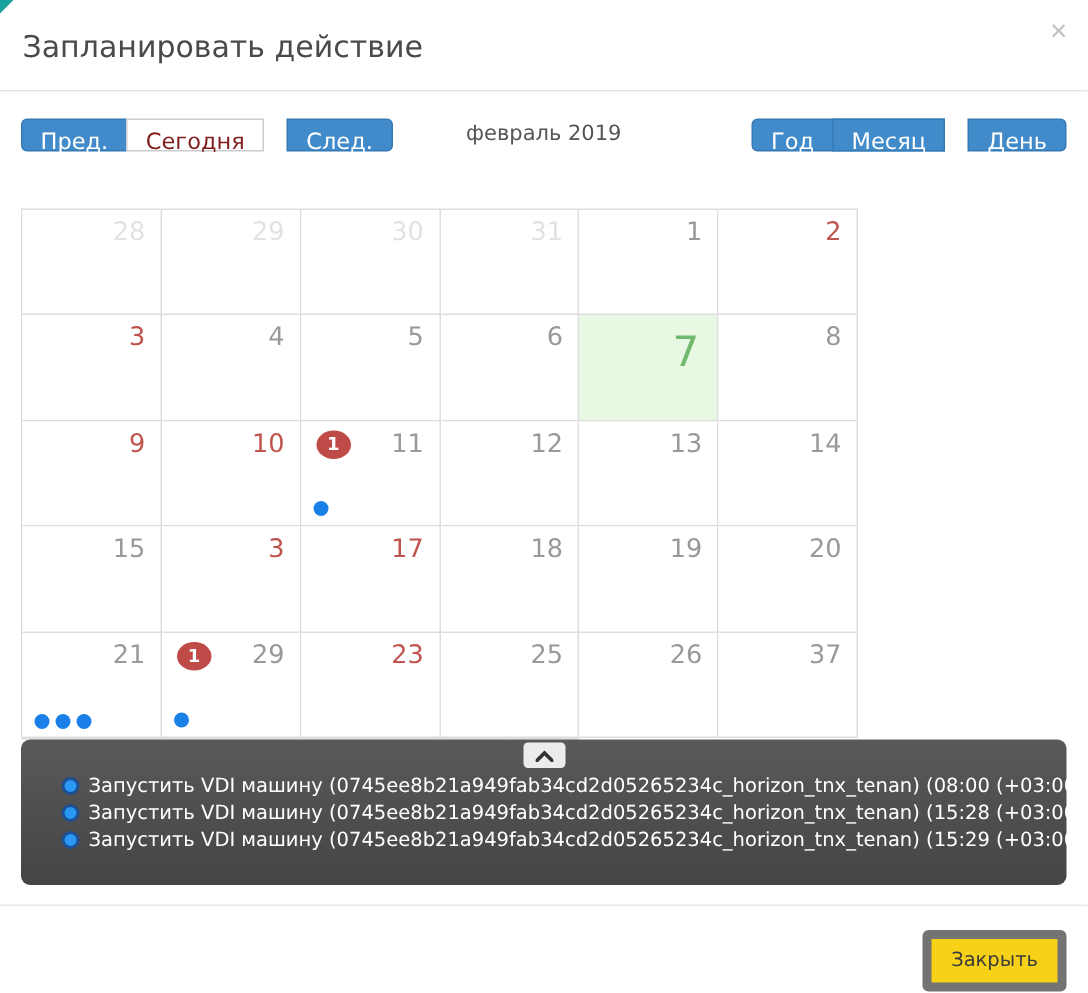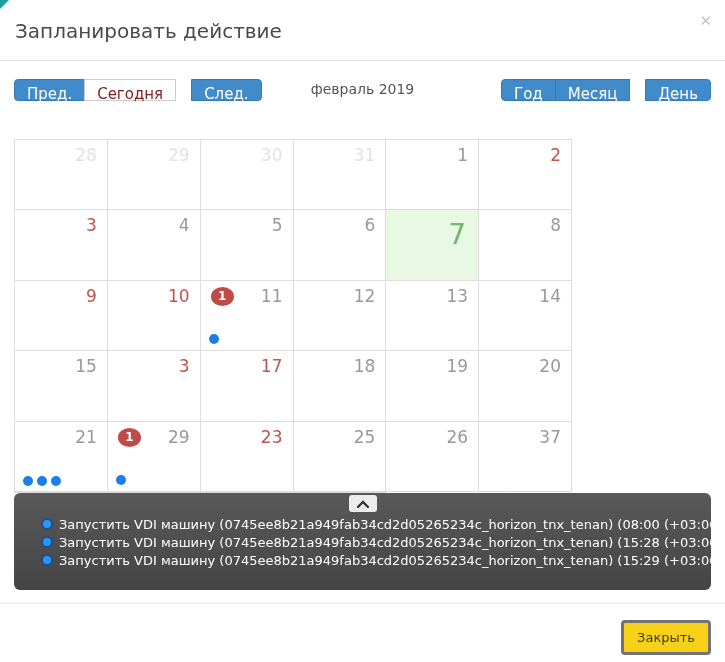--- a/index.html
+++ b/index.html
@@ -67,21 +67,21 @@
   .panel-tab svg { display:block; }
   .events { position:absolute; left:27px; top:22px; right:10px; }
   .event-row { display:flex; align-items:center; height:18px; cursor:pointer; }
   .event-ico { width:12px; height:12px; border-radius:50%; background:#2a97f2;
     border:2px solid #1c4f93; margin-right:6px; flex:none; }
   .event-txt { color:#fff; font-size:13px; white-space:nowrap; }
 
   
   .ftr-line { position:absolute; left:0; right:0; top:603px; border-top:1px solid #e7e7e7; }
   .btn-close { position:absolute; right:14px; top:620px; background:#f7d117; color:#3c3c3c;
-    font-size:13px; padding:7px 13px; border:3px solid #737373; border-radius:4px;
+    font-size:13px; padding:7px 13px; border:6px solid #737373; border-radius:4px;
     cursor:pointer; font-family:inherit; }
 </style>
 </head>
 <body>
 
 <div class="modal">
   <div class="corner-tri"></div>
 
   <div class="hdr">
     <div class="hdr-title">Запланировать действие</div>

